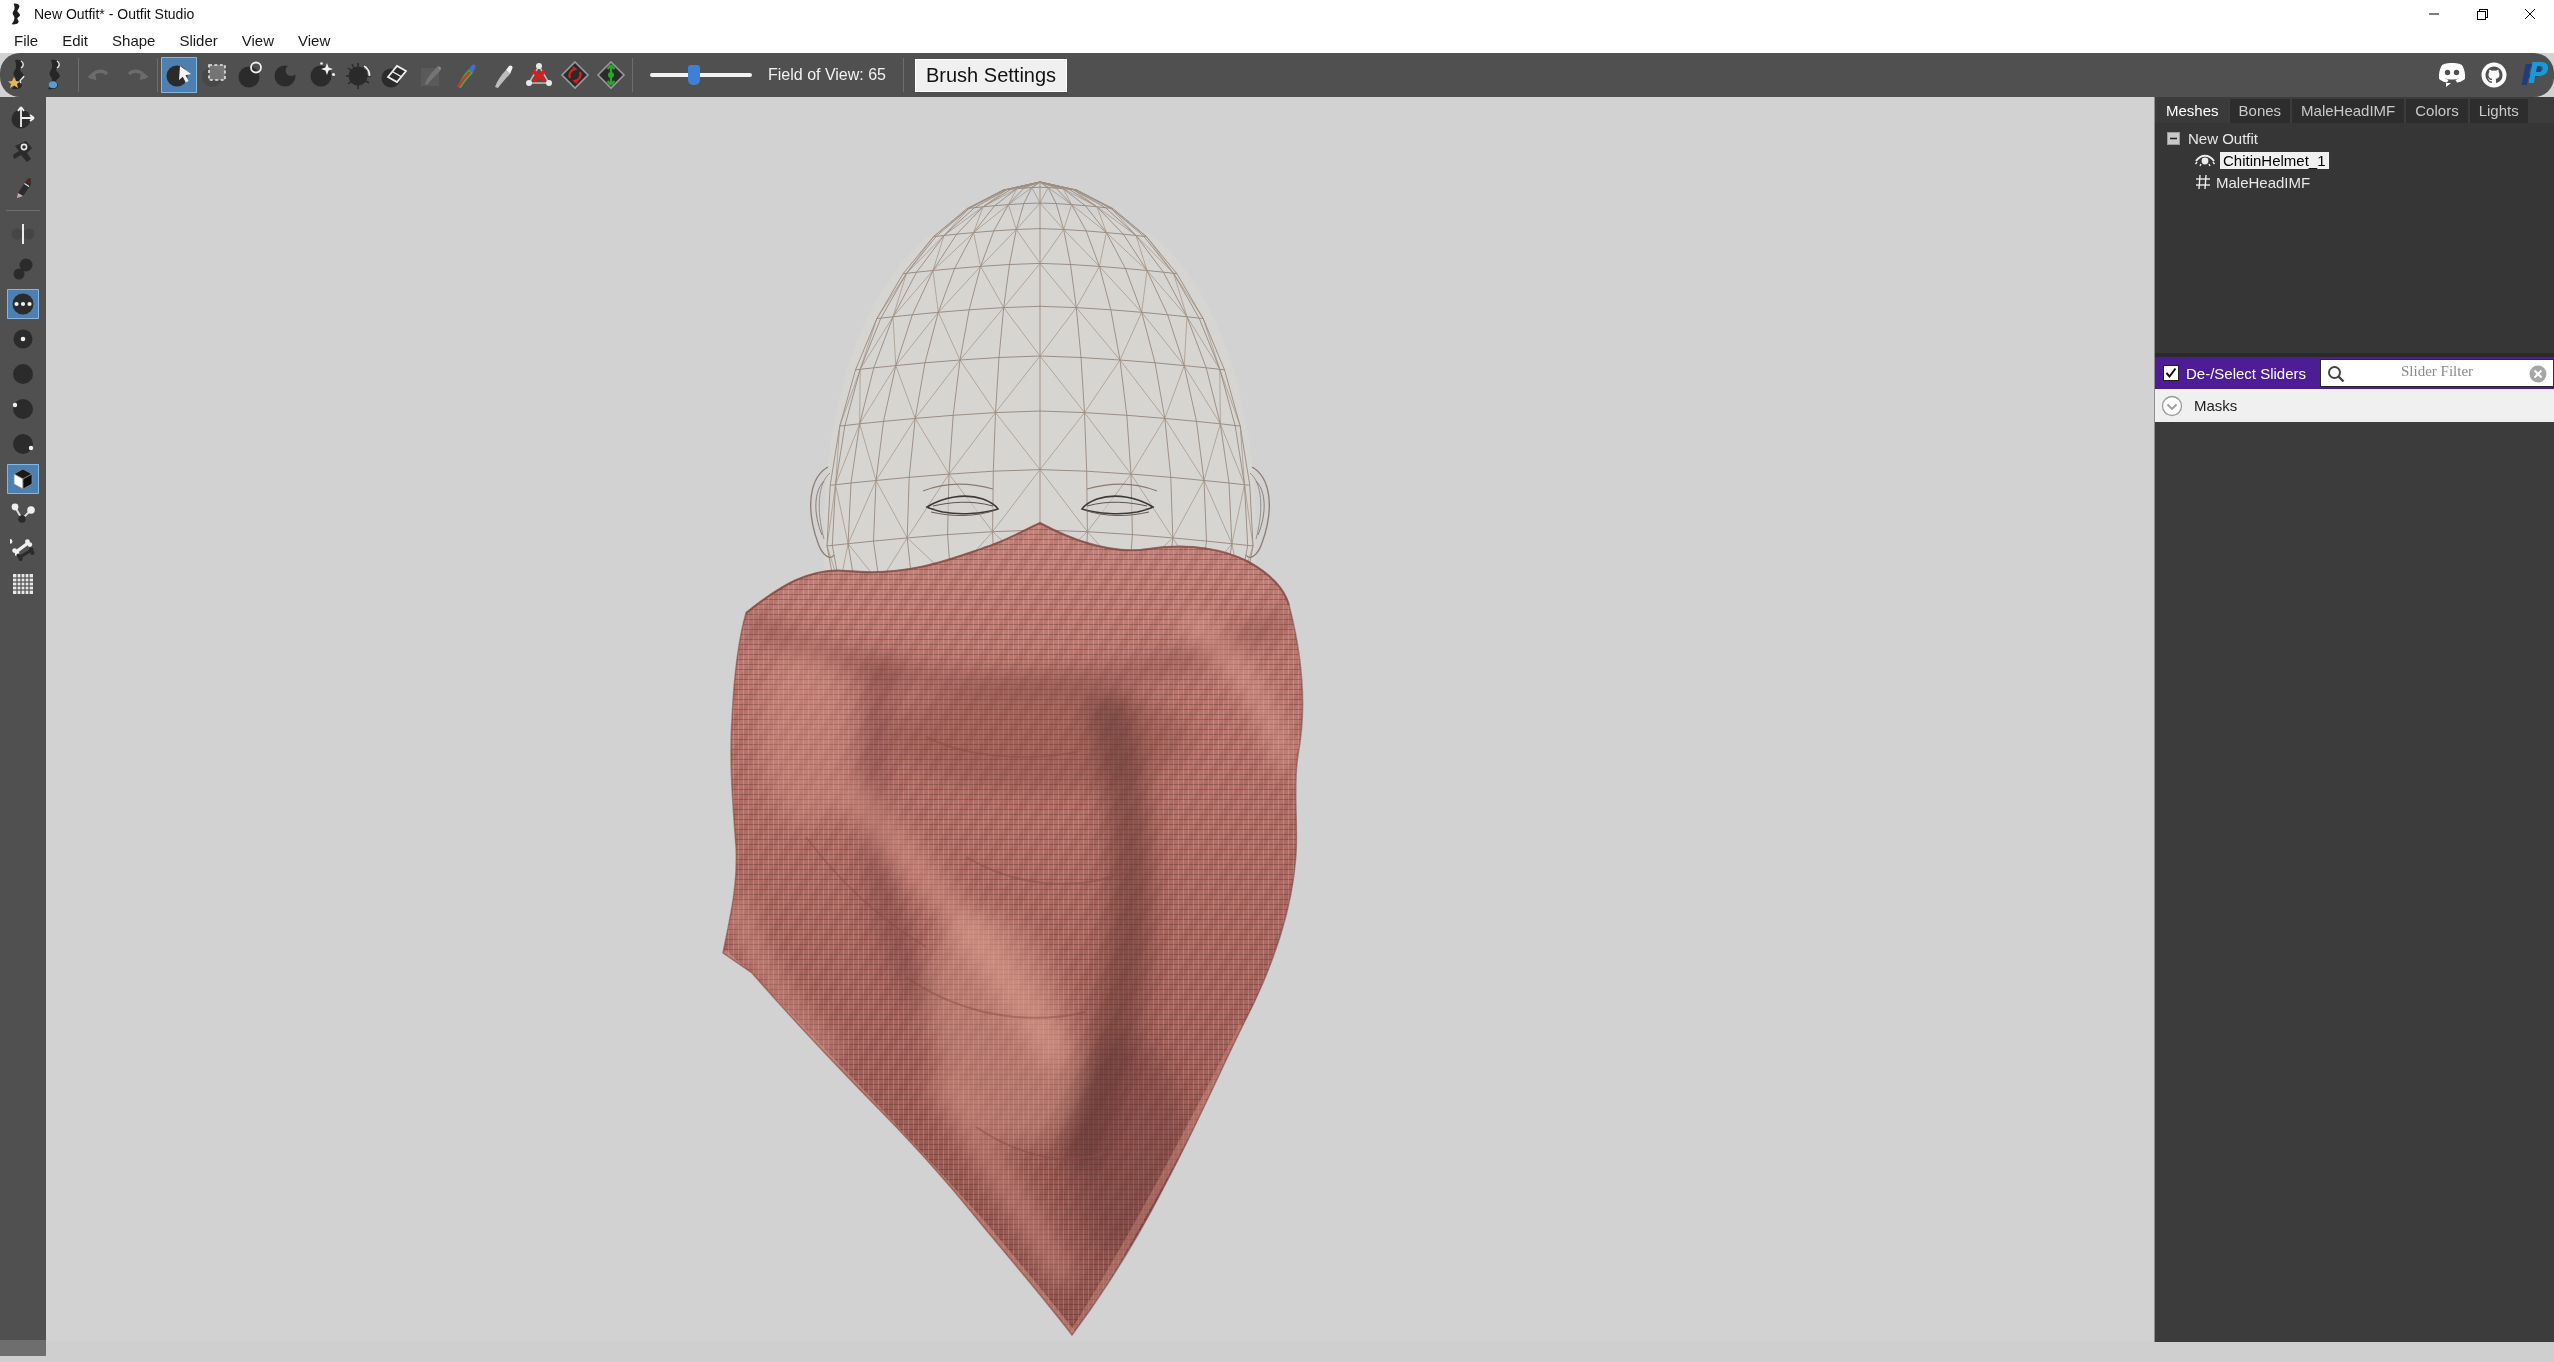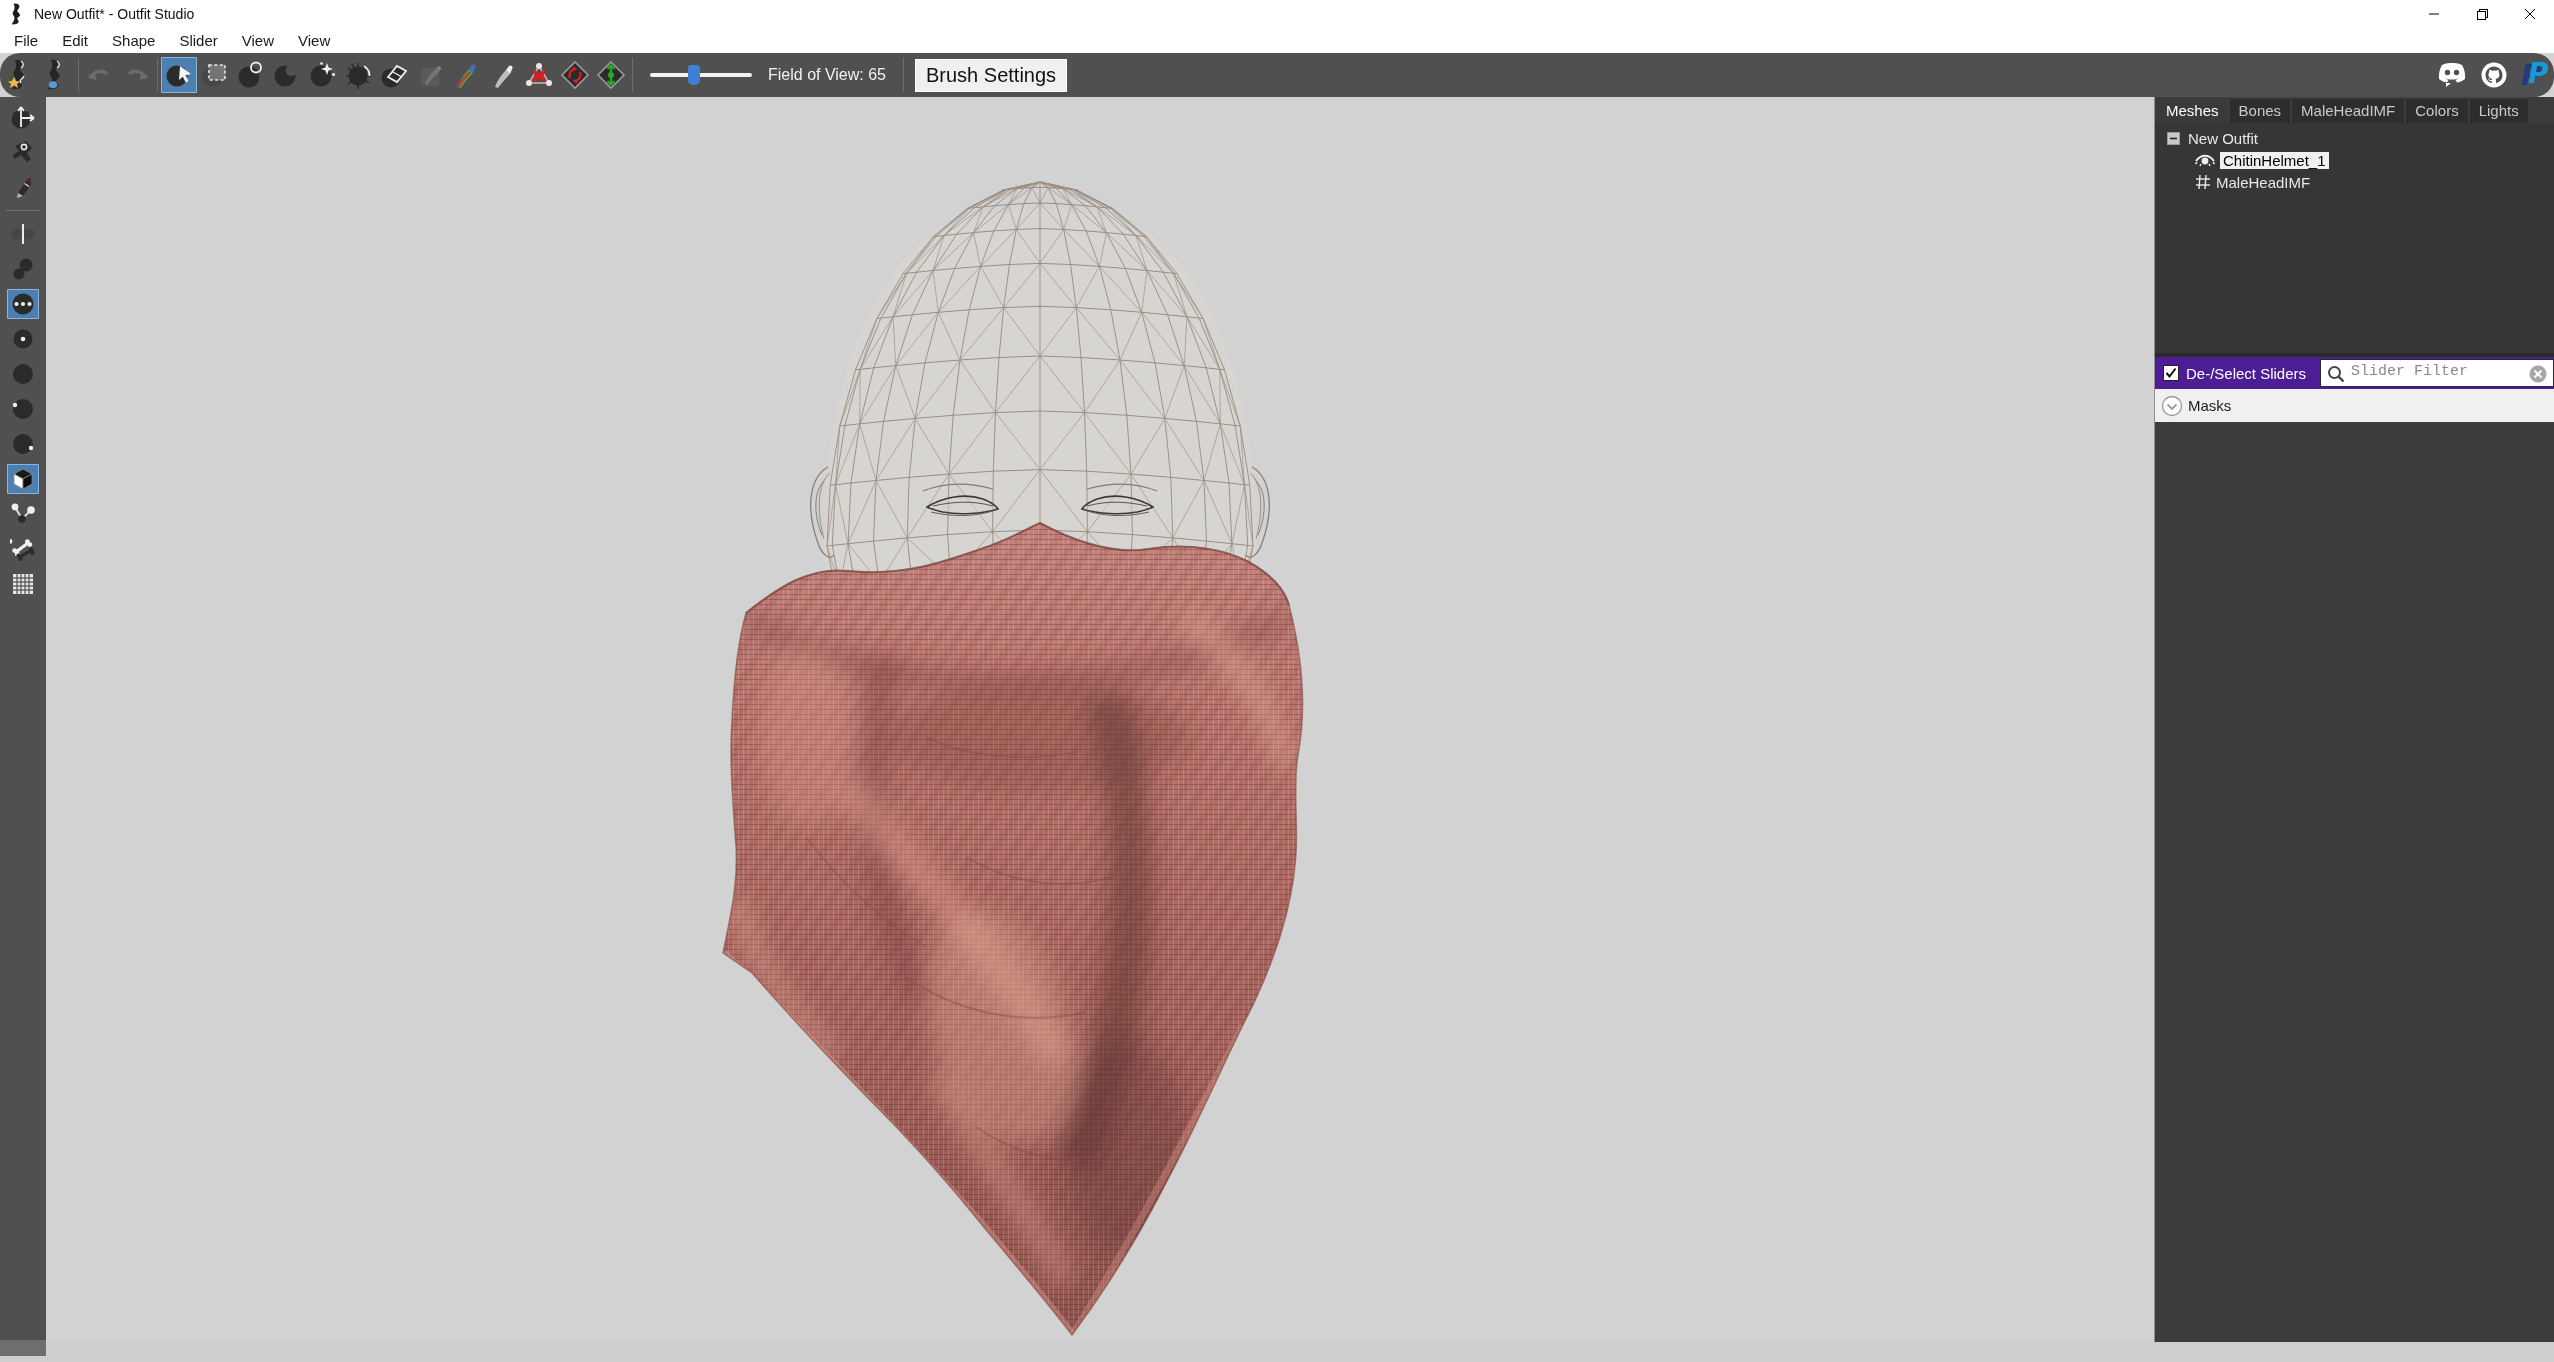--- a/index.html
+++ b/index.html
@@ -49,25 +49,25 @@
   .tree { height:230px; background:#363636; padding-top:4px; overflow:hidden; }
   .tree-row { display:flex; align-items:center; height:22px; color:#e8e8e8; font-size:15px; }
   .tree-root { padding-left:12px; gap:8px; }
   .tree-child { padding-left:40px; gap:5px; }
   .tree-sel { background:#f0f0f0; color:#000; padding:0 3px; }
   .tree-divider { height:4px; background:#2a2a2a; }
   .select-bar { height:32px; background:#4c1d95; display:flex; align-items:center; padding-left:8px; }
   .checkbox { width:16px; height:16px; background:#fff; border:1px solid #222; display:flex; align-items:center; justify-content:center; }
   .select-label { color:#fff; font-size:15px; margin-left:7px; white-space:nowrap; }
   .search-box { flex:1; margin-left:14px; height:28px; background:#fff; border:1px solid #2a2a2a; position:relative; display:flex; align-items:center; }
-  .search-box input { border:none; outline:none; width:100%; height:100%; padding:0 30px 4px 30px; font-size:15px; font-family:Liberation Mono, monospace; color:#222; background:transparent; }
+  .search-box input { border:none; outline:none; width:100%; height:100%; padding:0 30px 4px 30px; font-size:15px; font-family:Liberation Serif, serif; color:#222; background:transparent;text-align:center; }
   .search-box input::placeholder { color:#8a8a8a; }
   .search-glyph { position:absolute; left:6px; top:5px; }
   .clear-btn { position:absolute; right:6px; top:5px; }
-  .masks-bar { height:33px; background:#f0f0f0; display:flex; align-items:center; padding-left:6px; gap:5px; }
+  .masks-bar { height:33px; background:#f0f0f0; display:flex; align-items:center; padding-left:6px; gap:11px; }
   .masks-label { font-size:15px; color:#1c1c1c; }
   .sliders-area { flex:1; background:#3c3c3c; }
 
   
   .statusbar { position:absolute; left:0; right:0; bottom:0; height:20px; background:#cfcfcf; }
   .statusbar .lt-foot { position:absolute; left:0; top:-2px; width:46px; height:16px; background:#6e6e6e; }
 </style>
 </head>
 <body>
 

